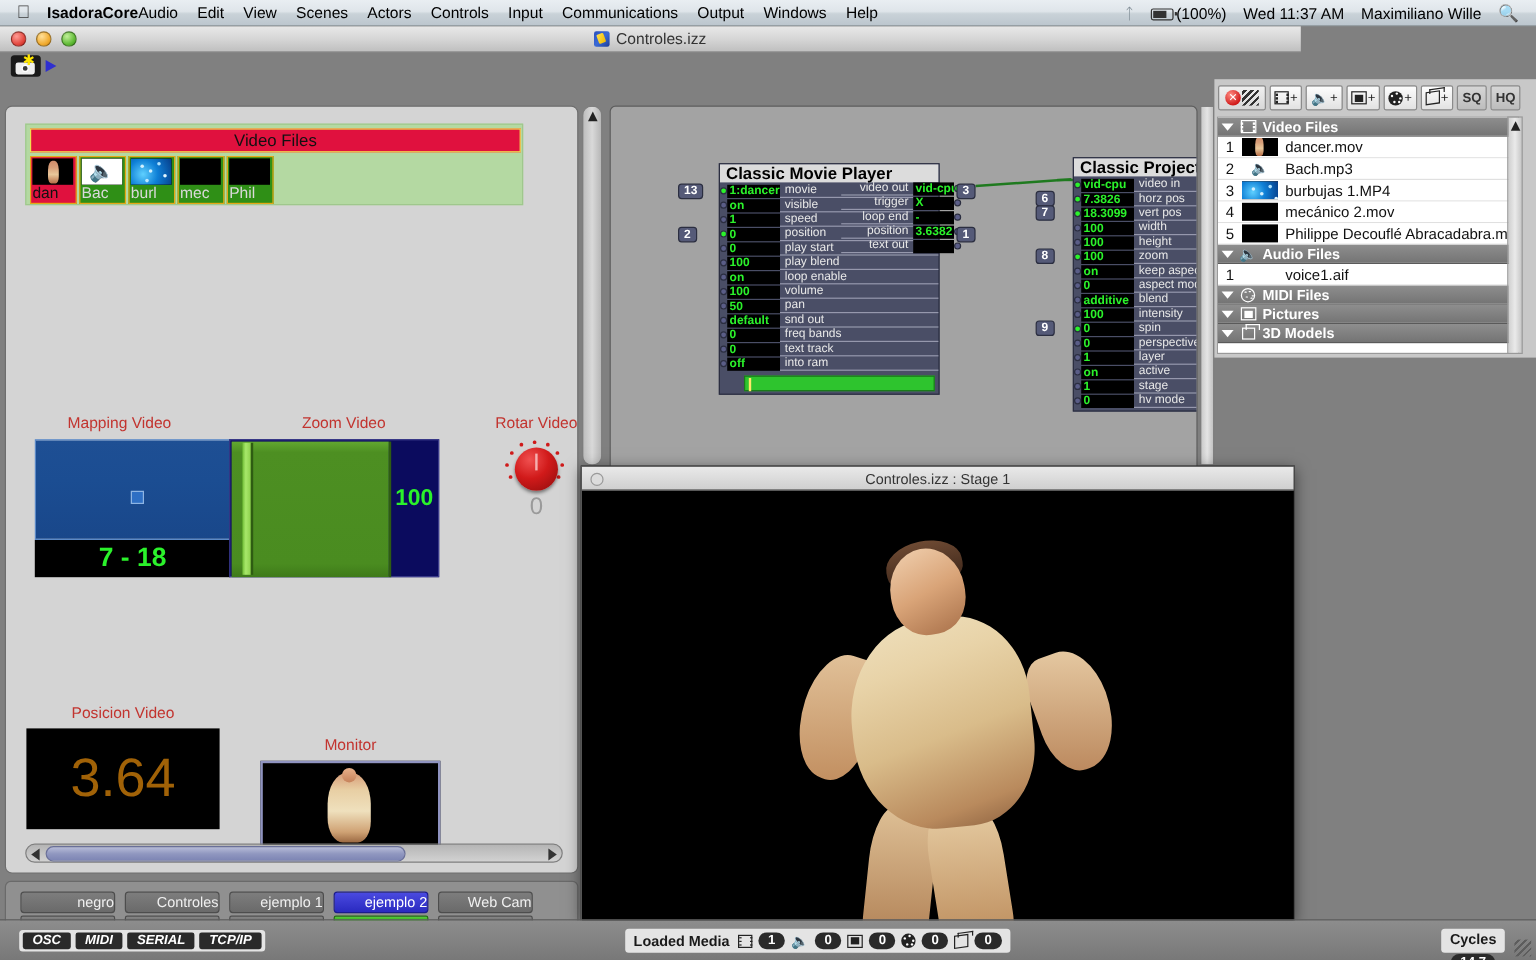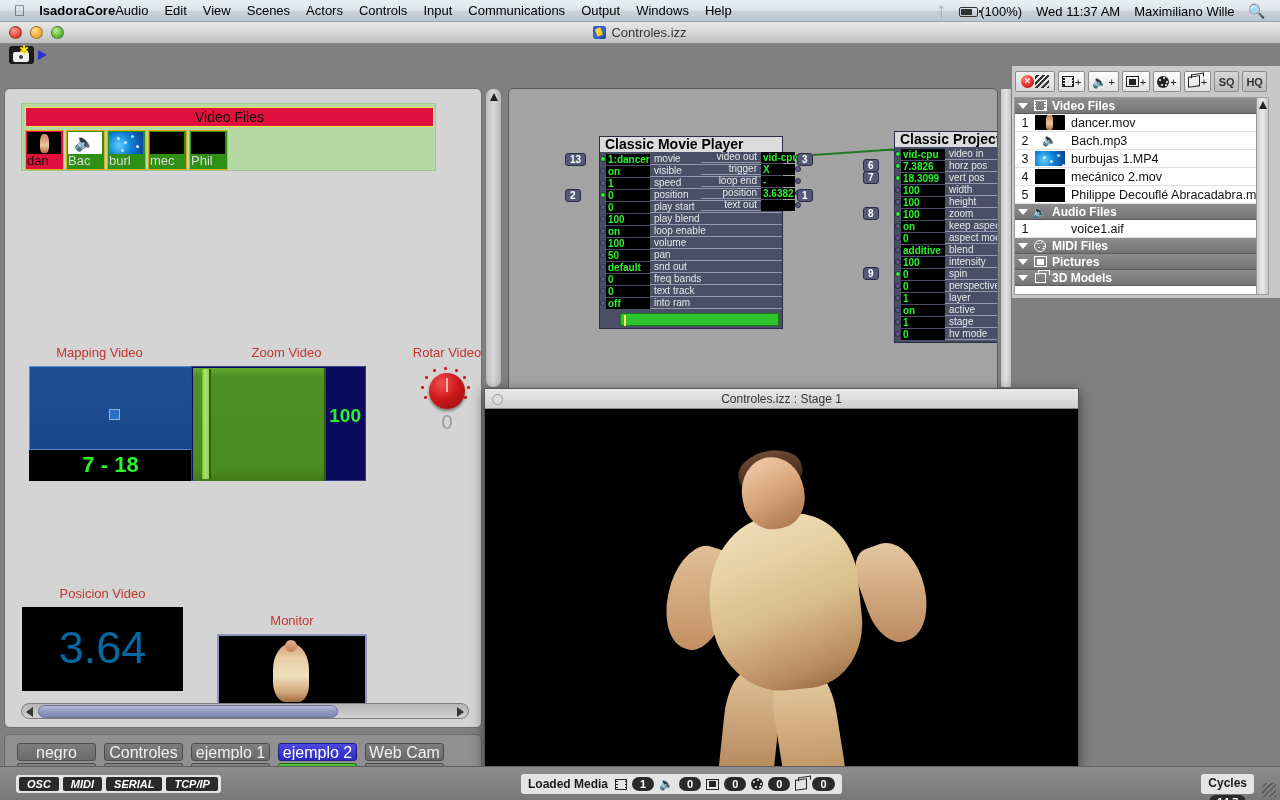--- a/index.html
+++ b/index.html
@@ -28,21 +28,21 @@
     border-radius: 2px; position: relative; vertical-align: -1px; margin-right: 2px;
   }
   .batt-icon:before { content:''; position:absolute; left:1px; top:1px; bottom:1px; width: 11px; background:#333; }
   .batt-icon:after { content:''; position:absolute; right:-3.5px; top:2.5px; width:2px; height:3px; background:#333; border-radius:0 1px 1px 0;}
   .bt-glyph { font-size: 13px; color: #7d8a93; }
   .search-glyph { font-size: 14px; color: #222; }
 
   
   .mainwin { position: absolute; left: 0; top: 22px; width: 1280px; height: 778px; background: #808080; }
   .titlebar {
-    position: absolute; left: 0; top: 0; width: 1280px; height: 22px;
+    position: absolute; left: 0; top: 0; width: 1084px; height: 22px;
     background: linear-gradient(to bottom, #e8e8e8 0%, #d6d6d6 50%, #bfbfbf 100%);
     border-bottom: 1px solid #888;
     display: flex; align-items: center; justify-content: center;
   }
   .tb-title { font-size: 13px; color: #333; display: flex; align-items: center; gap: 5px; }
   .doc-icon {
     width: 13px; height: 13px; background: linear-gradient(135deg,#2a4fbd 0%,#3a6ad6 50%,#1d3c96 100%);
     border-radius: 2px; position: relative; display:inline-block;
   }
   .doc-icon:after{ content:''; position:absolute; left:3px; top:2px; width:6px; height:8px;
@@ -151,21 +151,21 @@
   .knob {
     position: absolute; left: 16px; top: 8px; width: 36px; height: 36px; border-radius: 50%;
     background: radial-gradient(circle at 35% 28%, #f05050 0%, #d11a1a 45%, #8d0c0c 100%);
     box-shadow: 0 2px 3px rgba(0,0,0,.45);
   }
   .knob:after { content:''; position:absolute; left:17px; top:5px; width:2px; height:14px; background:#f5b0b0; }
   .knob-val { position: absolute; left: 0; top: 46px; width: 68px; text-align: center; font-size: 20px; color: #9a9a9a; }
 
   
   .pos-widget { position: absolute; left: 17px; top: 518px; width: 161px; height: 84px; }
-  .pos-field { width: 161px; height: 84px; background: #000; color: #0369a1; font-size: 45px; text-align:center; line-height: 82px; }
+  .pos-field { width: 161px; height: 84px; background: #000; color: #a16207; font-size: 45px; text-align:center; line-height: 82px; }
 
   
   .mon-widget { position: absolute; left: 212px; top: 545px; width: 150px; height: 74px; }
   .mon-field { width: 150px; height: 74px; background: #000; border: 2px solid #8f93c0; overflow: hidden; position: relative; }
   .mon-dancer {
     position: absolute; left: 54px; top: 8px; width: 36px; height: 58px;
     background: linear-gradient(to bottom, #d79c78 0%, #e8cfa4 25%, #efe0bd 55%, #cfa274 85%, #9c6a43 100%);
     border-radius: 45% 45% 30% 35%;
   }
   .mon-dancer:before {
@@ -344,21 +344,21 @@
   
   .scenebar {
     position: absolute; left: 4px; top: 712px; width: 478px; height: 52px;
     background: #909090; border: 1px solid #6a6a6a; border-radius: 5px;
   }
   .tabs-row { display: flex; gap: 8px; padding: 8px 0 0 12px; }
   .scene-tab { width: 79px; }
   .scene-tab .lbl {
     height: 18px; background: linear-gradient(to bottom,#7d7d7d,#6a6a6a);
     border: 1px solid #4d4d4d; border-radius: 3px;
-    color: #f0f0f0; font-size: 16px; text-align: center; line-height: 17px; overflow:hidden; white-space: nowrap;
+    color: #f0f0f0; font-size: 12px; text-align: right; line-height: 17px; overflow:hidden; white-space: nowrap;
   }
   .scene-tab .bar { height: 6px; margin-top: 2px; background: linear-gradient(to bottom,#868686,#6d6d6d); border: 1px solid #4d4d4d; border-radius: 2px; }
   .scene-tab.active .lbl { background: linear-gradient(to bottom,#4a4ae0,#2a2ac0); border-color:#1c1c8c; color:#fff; }
   .scene-tab.active .bar { background: linear-gradient(to bottom,#55cf3a,#2f9a18); border-color:#1f6e0e; }
   .scene-hscroll {
     position: absolute; left: 18px; bottom: 3px; width: 448px; height: 11px;
     background: linear-gradient(to bottom,#c4c4c4,#a9a9a9); border: 1px solid #6a6a6a; border-radius: 5px;
   }
   .shs-arrow { position:absolute; left:3px; top:1.5px; width:0;height:0;border-right:6px solid #333;border-top:4px solid transparent;border-bottom:4px solid transparent;}
 

